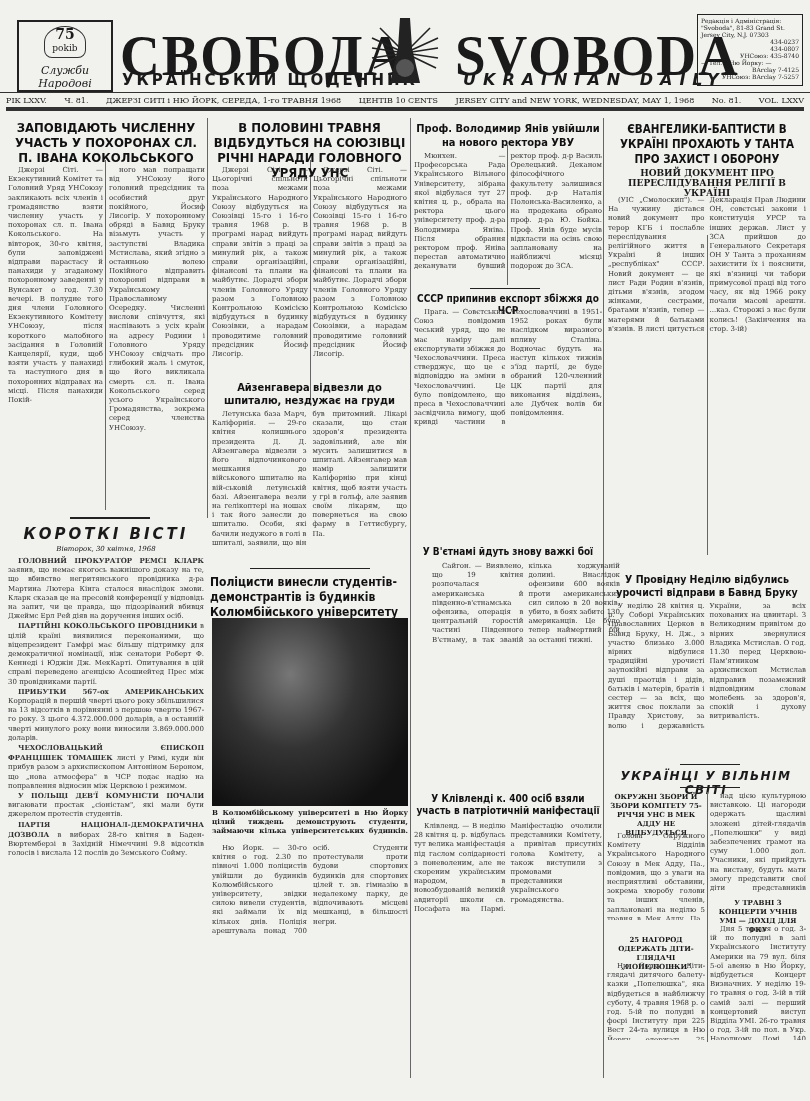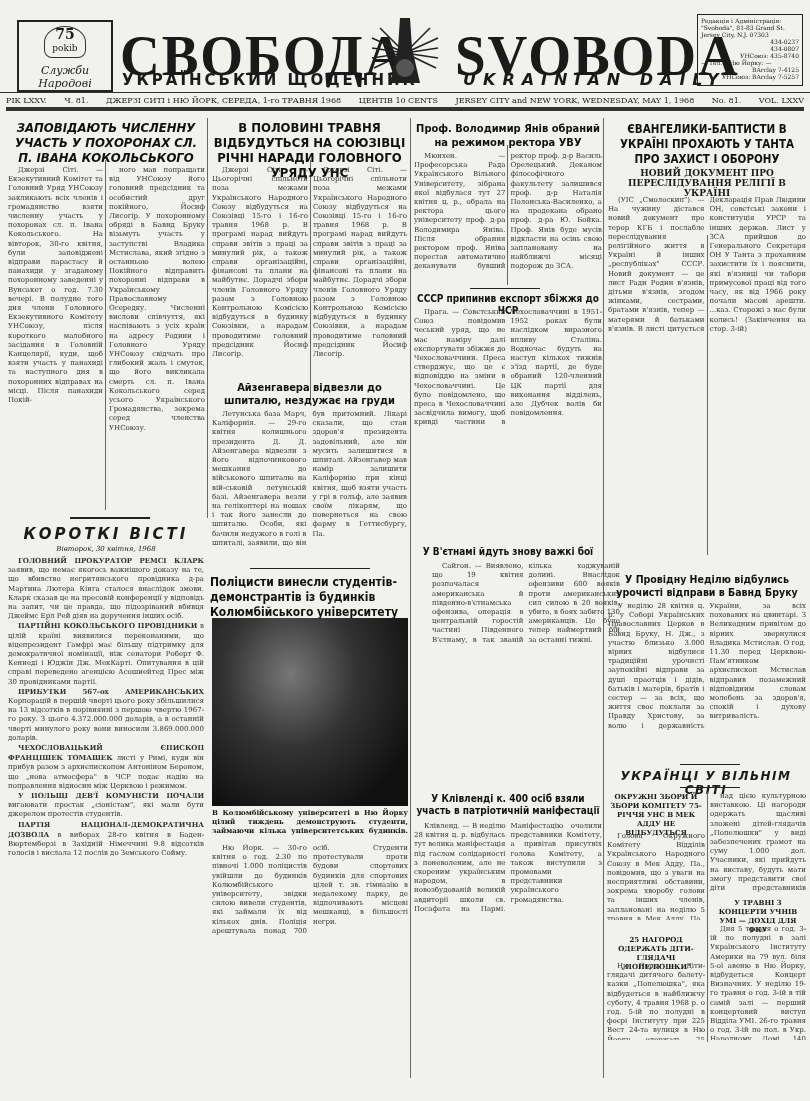--- a/index.html
+++ b/index.html
@@ -91,21 +91,21 @@
   </div>
 
   <div class="vr" style="left:207px;top:118px;height:400px;"></div>
   <div class="vr" style="left:410px;top:118px;height:960px;"></div>
   <div class="vr" style="left:603px;top:118px;height:960px;"></div>
   <div class="vr" style="left:105px;top:160px;height:350px;"></div>
   <div class="vr" style="left:310px;top:160px;height:240px;"></div>
   <div class="vr" style="left:507px;top:145px;height:140px;"></div>
   <div class="vr" style="left:707px;top:235px;height:320px;"></div>
 
-  <div class="hl" style="left:10px;top:120px;width:192px;font-size:13px;line-height:15px;font-style:italic;">ЗАПОВІДАЮТЬ ЧИСЛЕННУ УЧАСТЬ У ПОХОРОНАХ СЛ. П. ІВАНА КОКОЛЬСЬКОГО</div>
+  <div class="hl" style="left:10px;top:120px;width:192px;font-size:13px;line-height:15px;">ЗАПОВІДАЮТЬ ЧИСЛЕННУ УЧАСТЬ У ПОХОРОНАХ СЛ. П. ІВАНА КОКОЛЬСЬКОГО</div>
   <div class="txt" style="left:8px;top:166px;width:95px;height:342px;">
       <p>Джерзі Сіті. — Екзекутивний Комітет та Головний Уряд УНСоюзу закликають всіх членів і громадянство взяти численну участь у похоронах сл. п. Івана Кокольського. На вівторок, 30-го квітня, були заповіджені відправи парастасу й панахиди у згаданому похоронному заведенні у Вунсакет о год. 7.30 вечері. В полудне того дня члени Головного Екзекутивного Комітету УНСоюзу, після короткого малобного засідання в Головній Канцелярії, куди, щоб взяти участь у панахиді та наступного дня в похоронних відправах на місці. Після панахиди Покій-</p>
     </div>
   <div class="txt" style="left:109px;top:166px;width:96px;height:342px;">
       <p>ного мав попращати від УНСоюзу його головний предсідник та особистий друг покійного, Йосиф Лисогір. У похоронному обряді в Бавнд Бруку візьмуть участь у заступстві Владика Мстислава, який згідно з останньою волею Покійного відправить похоронні відправи в Українському Православному Осередку. Численні вислови співчуття, які наспівають з усіх країн на адресу Родини і Головного Уряду УНСоюзу свідчать про глибокий жаль і смуток, що його викликала смерть сл. п. Івана Кокольського серед усього Українського Громадянства, зокрема серед членства УНСоюзу.</p>
     </div>
 
   <div class="hl" style="left:212px;top:120px;width:195px;font-size:13px;line-height:15px;">В ПОЛОВИНІ ТРАВНЯ ВІДБУДУТЬСЯ НА СОЮЗІВЦІ РІЧНІ НАРАДИ ГОЛОВНОГО УРЯДУ УНС</div>
   <div class="txt" style="left:212px;top:166px;width:96px;height:212px;">
       <p>Джерзі Сіті. — Цьогорічні спільноти поза межами Українського Народного Союзу відбудуться на Союзівці 15-го і 16-го травня 1968 р. В програмі нарад вийдуть справи звітів з праці за минулий рік, а також справи організаційні, фінансові та плани на майбутнє. Дорадчі збори членів Головного Уряду разом з Головною Контрольною Комісією відбудуться в будинку Союзівки, а нарадам проводитиме головний предсідник Йосиф Лисогір.</p>
@@ -132,21 +132,21 @@
     <p><b>ПАРТІЯ НАЦІОНАЛ-ДЕМОКРАТИЧНА ДОЗВОЛА</b> <span>в виборах 28-го квітня в Баден-Вюртемберзі в Західній Німеччині 9.8 відсотків голосів і вислала 12 послів до Земського Сойму.</span></p>
   </div>
 
   <div class="hl" style="left:210px;top:575px;width:198px;font-size:12px;line-height:15px;text-align:left;">Поліцисти винесли студентів-демонстрантів із будинків Колюмбійського університету</div>
   <div class="photo" style="left:212px;top:618px;width:196px;height:188px;"></div>
   <div class="caption" style="left:212px;top:808px;width:196px;height:28px;overflow:hidden;">В Колюмбійському університеті в Ню Йорку цілий тиждень демонструють студенти, займаючи кілька університетських будинків. Протидемонстранти обступили ці будинки та не допускають харчів студентам демонстрантам.</div>
   <div class="txt" style="left:212px;top:844px;width:196px;height:250px;column-count:2;column-gap:6px;">
       <p>Ню Йорк. — 30-го квітня о год. 2.30 по півночі 1.000 поліцистів увійшли до будинків Колюмбійського університету, звідки силою вивели студентів, які займали їх від кількох днів. Поліція арештувала понад 700 осіб. Студенти протестували проти будови спортових будинків для спортових цілей т. зв. гімназію в недалекому парку, де відпочивають місцеві мешканці, в більшості негри.</p>
     </div>
 
-  <div class="hl" style="left:414px;top:122px;width:188px;font-size:11px;line-height:14px;">Проф. Володимир Янів обраний на режимом ректора УВУ</div>
+  <div class="hl" style="left:414px;top:122px;width:188px;font-size:11px;line-height:14px;">Проф. Володимир Янів увійшли на нового ректора УВУ</div>
   <div class="txt" style="left:414px;top:152px;width:188px;height:130px;column-count:2;column-gap:5px;">
       <p>Мюнхен. — Професорська Рада Українського Вільного Університету, зібрана якої відбулася тут 27 квітня ц. р., обрала на ректора цього університету проф. д-ра Володимира Яніва. Після обрання ректором проф. Яніва перестав автоматично деканувати бувший ректор проф. д-р Василь Орелецький. Деканом філософічного факультету залишився проф. д-р Наталія Полонська-Василенко, а на продекана обрано проф. д-ра Ю. Бойка. Проф. Янів буде мусів відкласти на осінь свою заплановану на найближчі місяці подорож до ЗСА.</p>
     </div>
   <div class="sep" style="left:470px;top:288px;width:70px;height:1px;"></div>
 
   <div class="hl" style="left:414px;top:293px;width:188px;font-size:10px;line-height:12px;">СССР припинив експорт збіжжя до ЧСР</div>
   <div class="txt" style="left:414px;top:308px;width:188px;height:232px;column-count:2;column-gap:5px;">
       <p>Прага. — Совєтський Союз повідомив чеський уряд, що не має наміру далі експортувати збіжжя до Чехословаччини. Преса стверджує, що це є відповіддю на зміни в Чехословаччині. Це було повідомлено, що преса в Чехословаччині засвідчила вимогу, щоб кривді частини в Чехословаччині в 1951-1952 роках були наслідком виразного впливу Сталіна. Водночас будуть на наступ кількох тижнів з'їзд партії, де буде обраний 120-членний ЦК партії для виконання відділень, але Дубчек волів би повідомлення.</p>
     </div>
 

